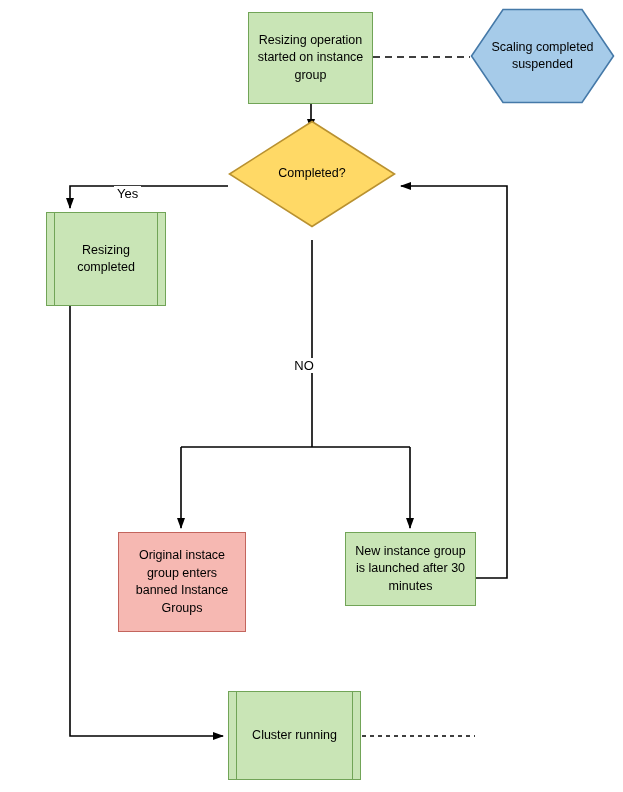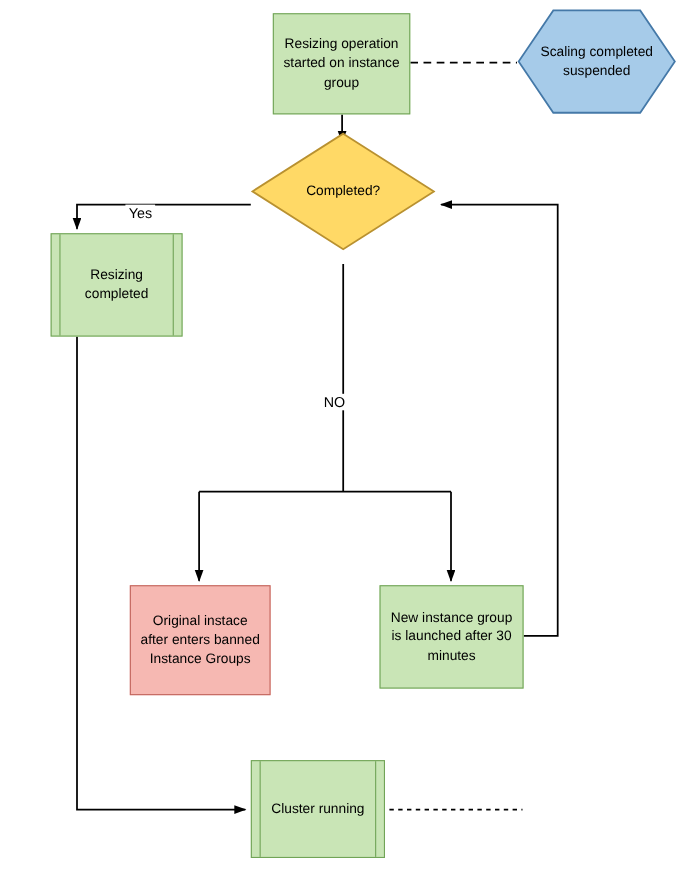--- a/index.html
+++ b/index.html
@@ -87,28 +87,28 @@
       <polygon points="84,1.5 166.5,54 84,106.5 1.5,54"></polygon>
     </svg>
     <span class="label">Completed?</span>
   </div>
 
   <div class="node rect green subprocess" style="left:10px; top:212px; width:120px; height:94px;margin-left:36px;">
     <span class="label">Resizing completed</span>
   </div>
 
   <div class="node rect pink" style="left:118px; top:532px; width:128px; height:100px;">
-    <span class="label">Original instace after enters banned Instance Groups</span>
+    <span class="label">Original instace group enters banned Instance Groups</span>
   </div>
 
-  <div class="node rect green" style="left:345px; top:532px; width:131px; height:94px;">
+  <div class="node rect green" style="left:345px; top:532px; width:131px; height:74px;">
     <span class="label">New instance group is launched after 30 minutes</span>
   </div>
 
-  <div class="node rect green subprocess" style="left:228px; top:691px; width:122px; height:89px;">
+  <div class="node rect green subprocess" style="left:228px; top:691px; width:133px; height:89px;">
     <span class="label">Cluster running</span>
   </div>
 
 
   <div class="edge-label" style="left:114px; top:169px;">Yes</div>
   <div class="edge-label" style="left:286px; top:341px; width:30px;">NO</div>
 
 </div>
 
 </body></html>

